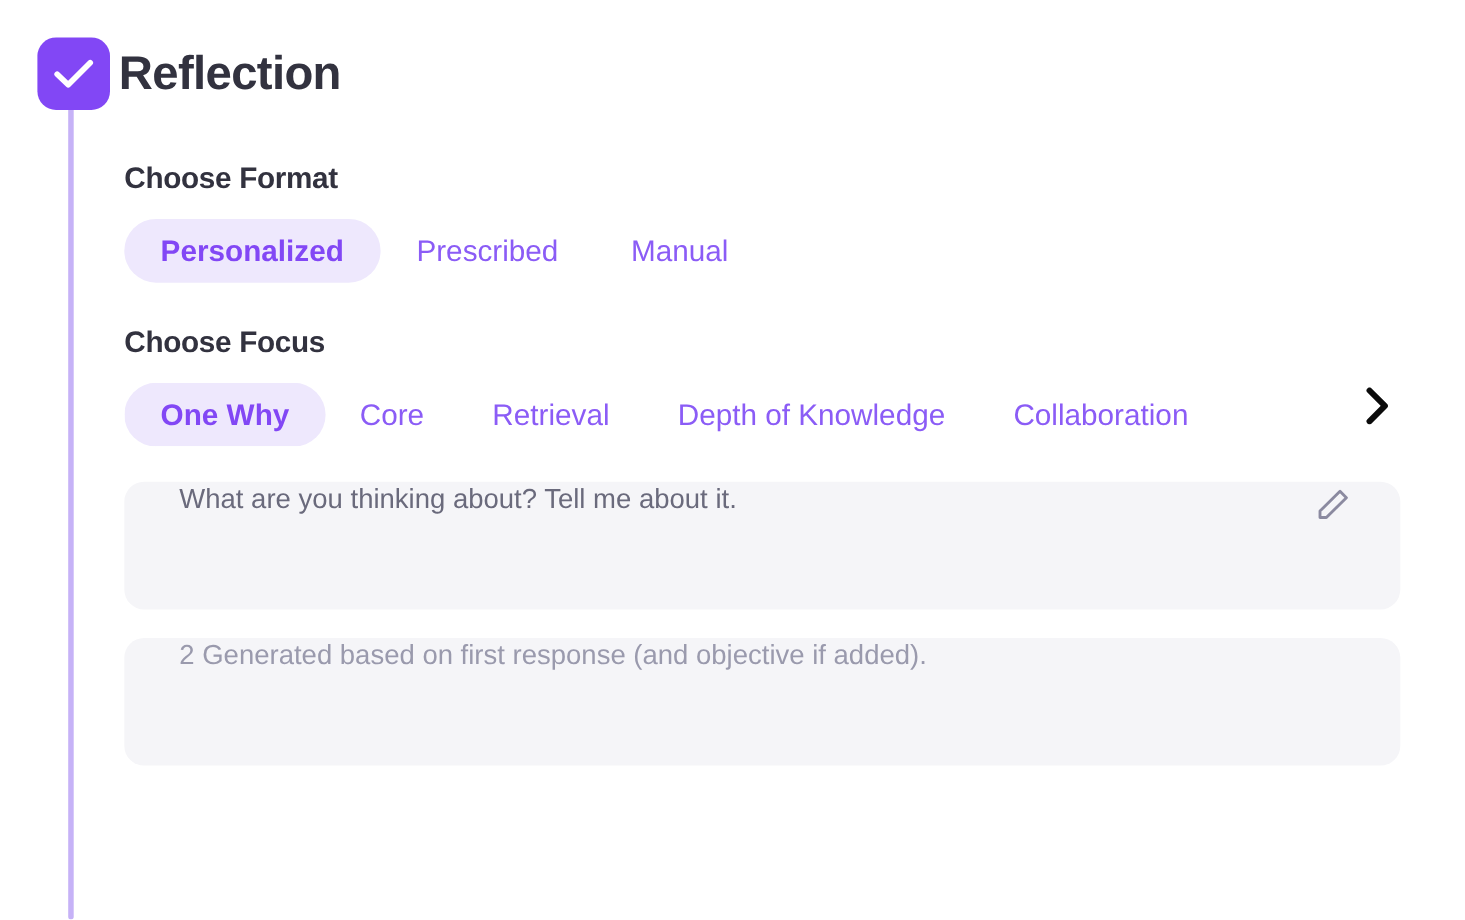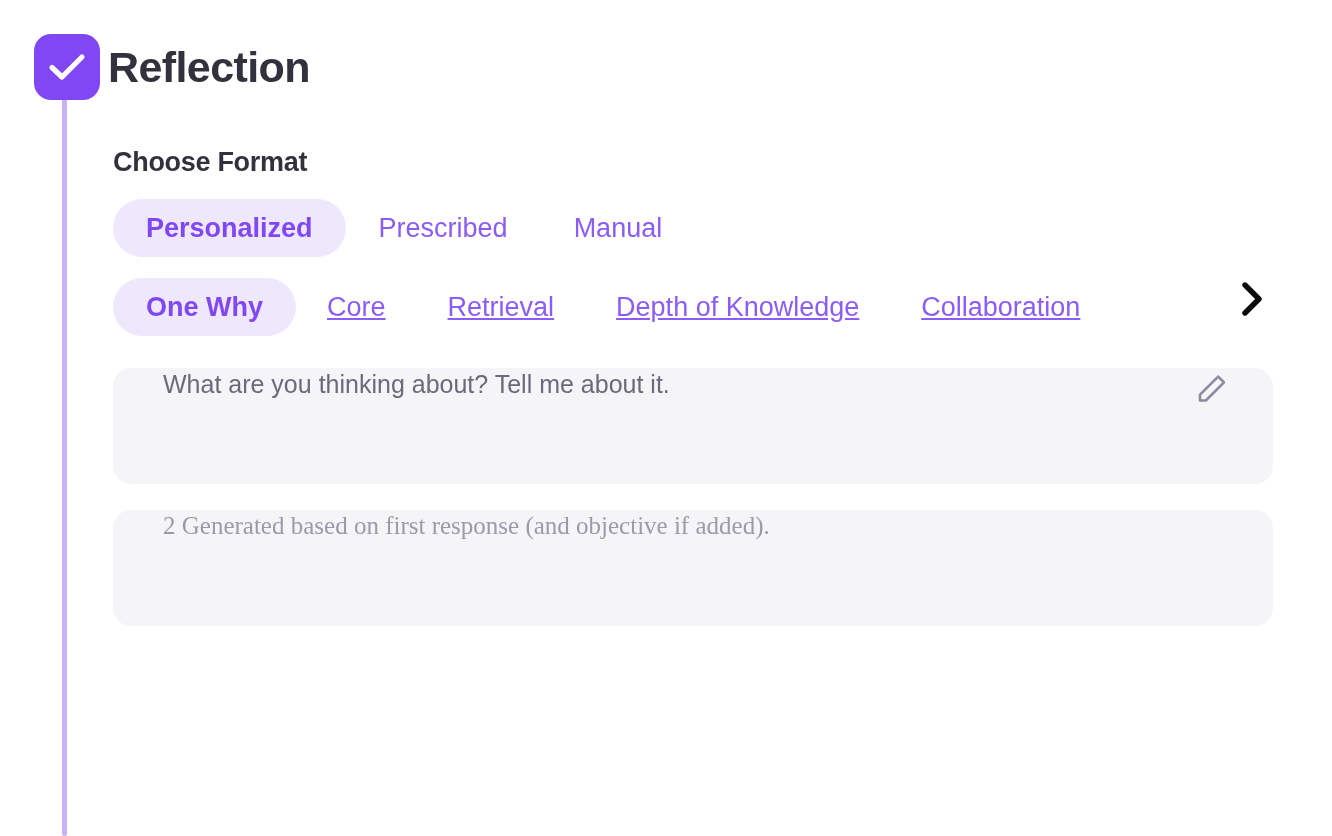--- a/index.html
+++ b/index.html
@@ -115,21 +115,21 @@
 
   .focus-scroll {
     display: flex;
     align-items: center;
     overflow: hidden;
     flex: 1 1 auto;
     -webkit-mask-image: linear-gradient(to right, #000 0, #000 93%, rgba(0,0,0,0) 99.5%);
     mask-image: linear-gradient(to right, #000 0, #000 93%, rgba(0,0,0,0) 99.5%);
   }
 
-  .focus-scroll .tab.plain { padding-left: 31px; padding-right: 31px; text-decoration: underline; }
+  .focus-scroll .tab.plain { padding-left: 31px; padding-right: 31px; }
 
   .scroll-next {
     flex: none;
     width: 42px;
     height: 42px;
     display: flex;
     align-items: center;
     justify-content: center;
     cursor: pointer;
     margin-left: 2px;
@@ -149,21 +149,21 @@
 
   .prompt-card.second { margin-top: 26px; }
 
   .prompt-text {
     font-size: 25px;
     color: #6a6a7c;
     line-height: 1.3;
     flex: 1 1 auto;
   }
 
-  .prompt-text.muted { color: #9a9aad; font-family: Liberation Serif, serif; }
+  .prompt-text.muted { color: #9a9aad; }
 
   .edit-btn {
     flex: none;
     width: 44px;
     height: 44px;
     display: flex;
     align-items: center;
     justify-content: center;
     cursor: pointer;
   }
@@ -189,20 +189,21 @@
   <div class="content">
 
     <div class="section-heading">Choose Format</div>
 
     <div class="tab-row">
       <div class="tab pill">Personalized</div>
       <div class="tab plain">Prescribed</div>
       <div class="tab plain">Manual</div>
     </div>
 
+    <div class="section-heading" style="margin-top:40px">Choose Focus</div>
 
     <div class="focus-wrap">
       <div class="focus-scroll">
         <div class="tab pill">One Why</div>
         <div class="tab plain">Core</div>
         <div class="tab plain">Retrieval</div>
         <div class="tab plain">Depth of Knowledge</div>
         <div class="tab plain">Collaboration</div>
       </div>
       <div class="scroll-next">

